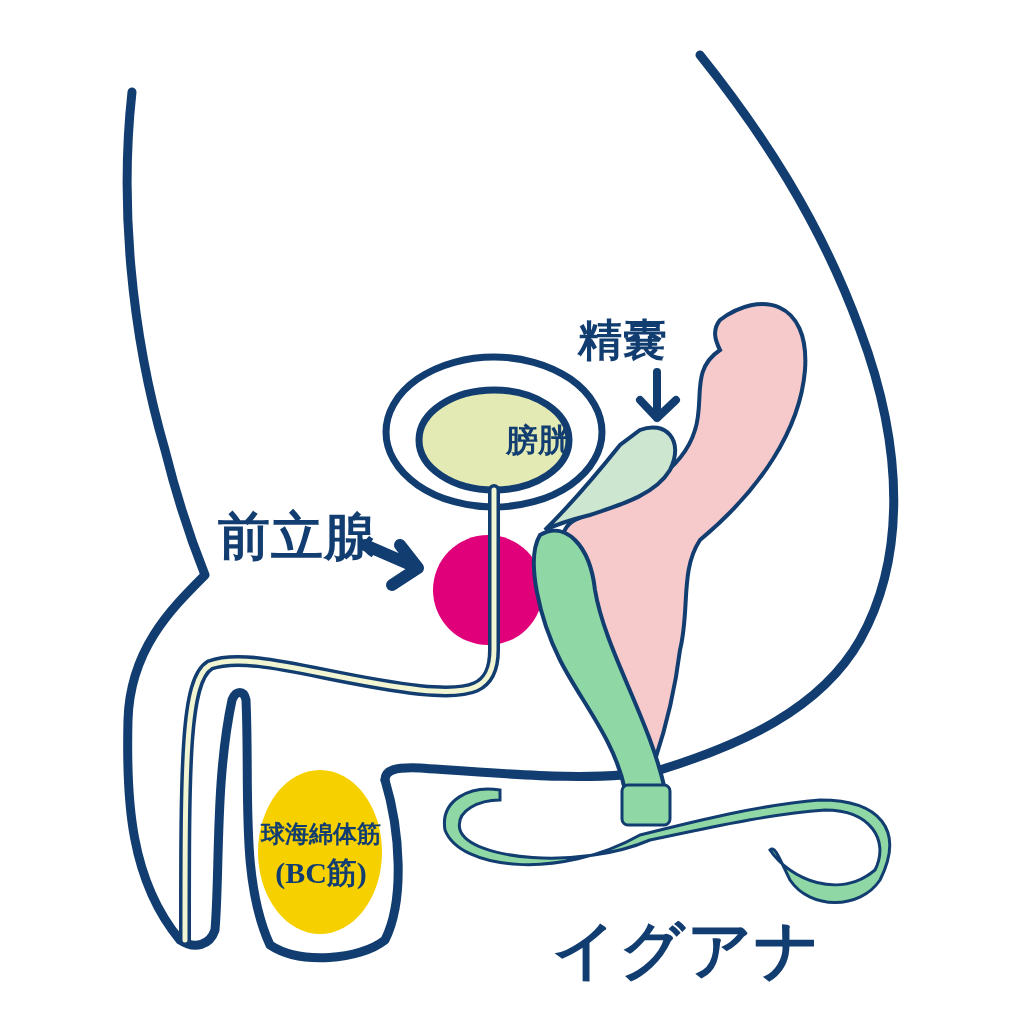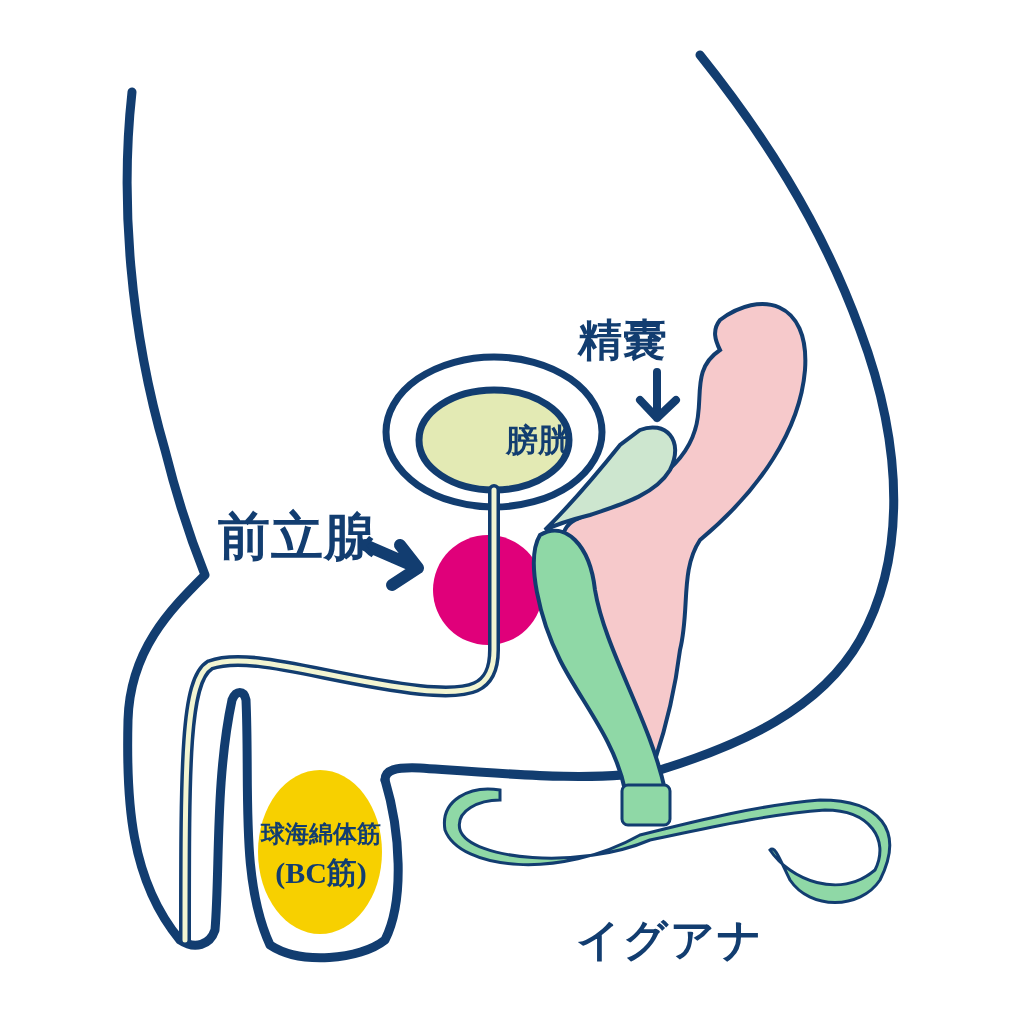--- a/index.html
+++ b/index.html
@@ -5,21 +5,21 @@
   html, body { margin: 0; padding: 0; background: #ffffff; }
   body { width: 1024px; height: 1024px; overflow: hidden; position: relative; font-family: "DejaVu Sans", sans-serif; }
   svg.diagram { position: absolute; left: 0; top: 0; width: 1024px; height: 1024px; }
   .label { position: absolute; color: #123d70; font-weight: bold; font-family: "DejaVu Sans", sans-serif; white-space: nowrap; line-height: 1; }
   .lbl-seminal { left: 578px; top: 318px; font-size: 44px; letter-spacing: 1px; }
   .lbl-prostate { left: 218px; top: 510px; font-size: 52px; letter-spacing: 1px; }
   .lbl-bladder { left: 462px; top: 424px; font-size: 32px; margin-left: 44px; }
   .lbl-bc { left: 256px; top: 822px; font-size: 24px; text-align: center; width: 130px; font-family: Liberation Serif, serif; }
   .lbl-bc span { display: block; }
   .lbl-bc .sub { font-size: 30px; margin-top: 12px; }
-  .lbl-device { left: 576px; top: 918px; font-size: 44px; letter-spacing: 2px; }
+  .lbl-device { left: 552px; top: 918px; font-size: 64px; letter-spacing: 2px; }
 </style>
 </head>
 <body>
 
 <svg class="diagram" viewBox="0 0 1024 1024" xmlns="http://www.w3.org/2000/svg">
 
   <path d="M700 55 C 760 130, 820 220, 860 330 C 905 450, 905 560, 860 640 C 820 710, 740 745, 660 770" fill="none" stroke="#123d70" stroke-width="9" stroke-linecap="round"></path>
 
   <path d="M660 770 C 600 782, 520 775, 420 768 C 395 767, 385 770, 385 780" fill="none" stroke="#123d70" stroke-width="9" stroke-linecap="round"></path>
 

